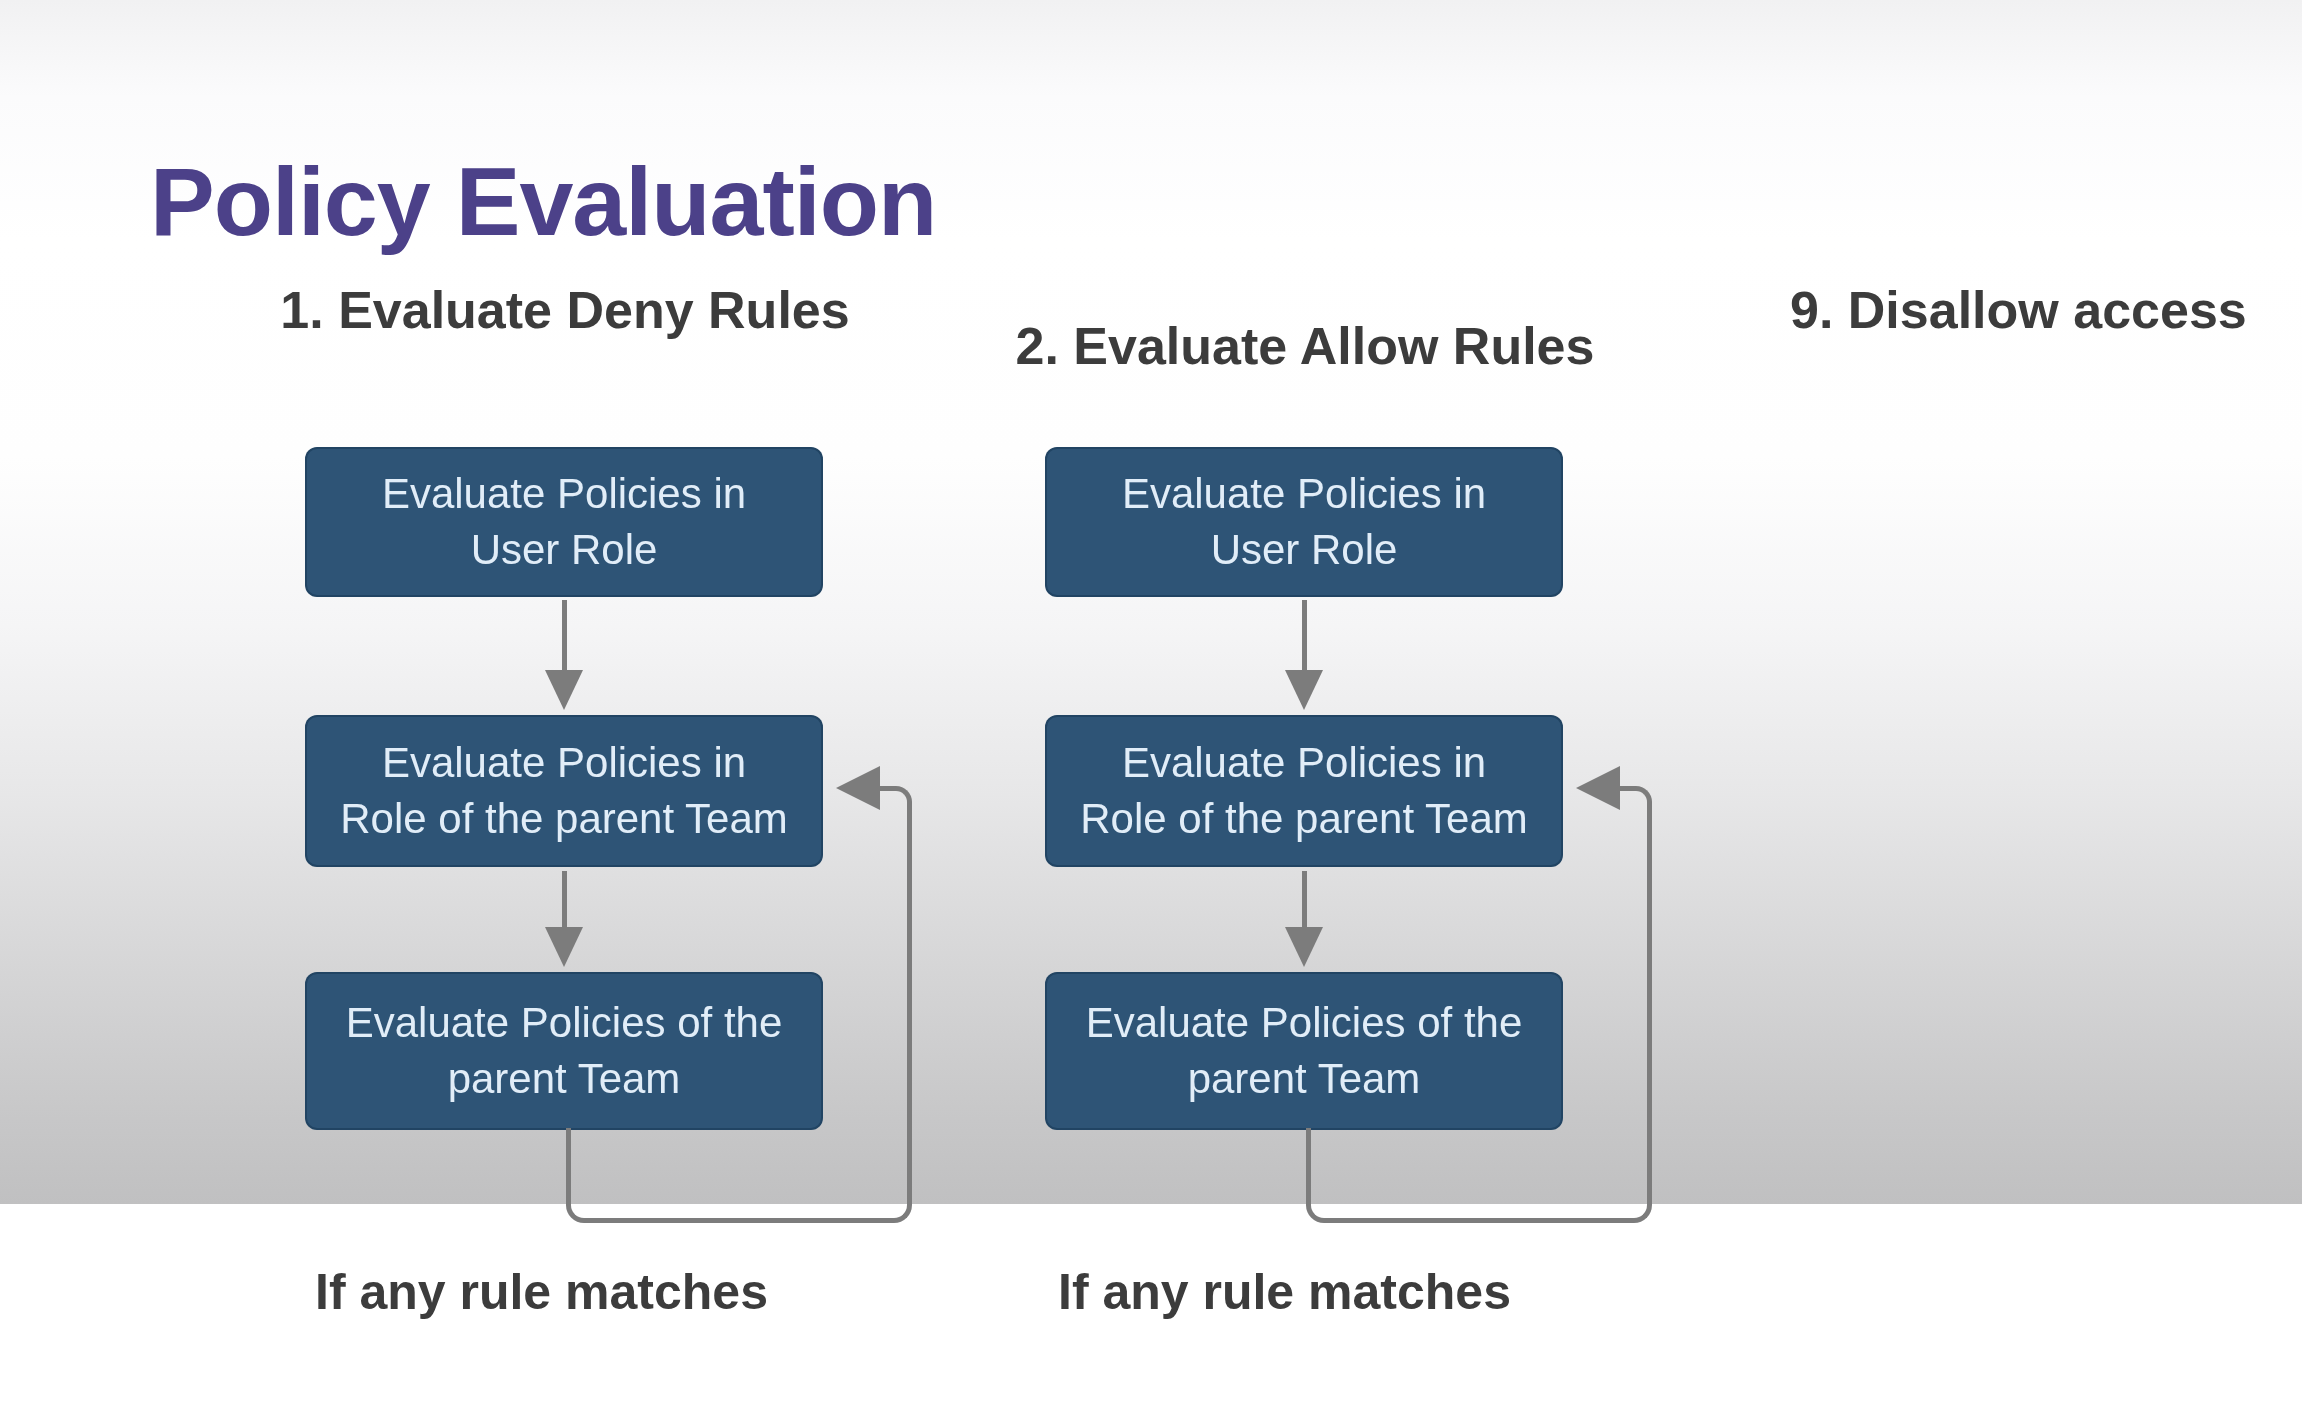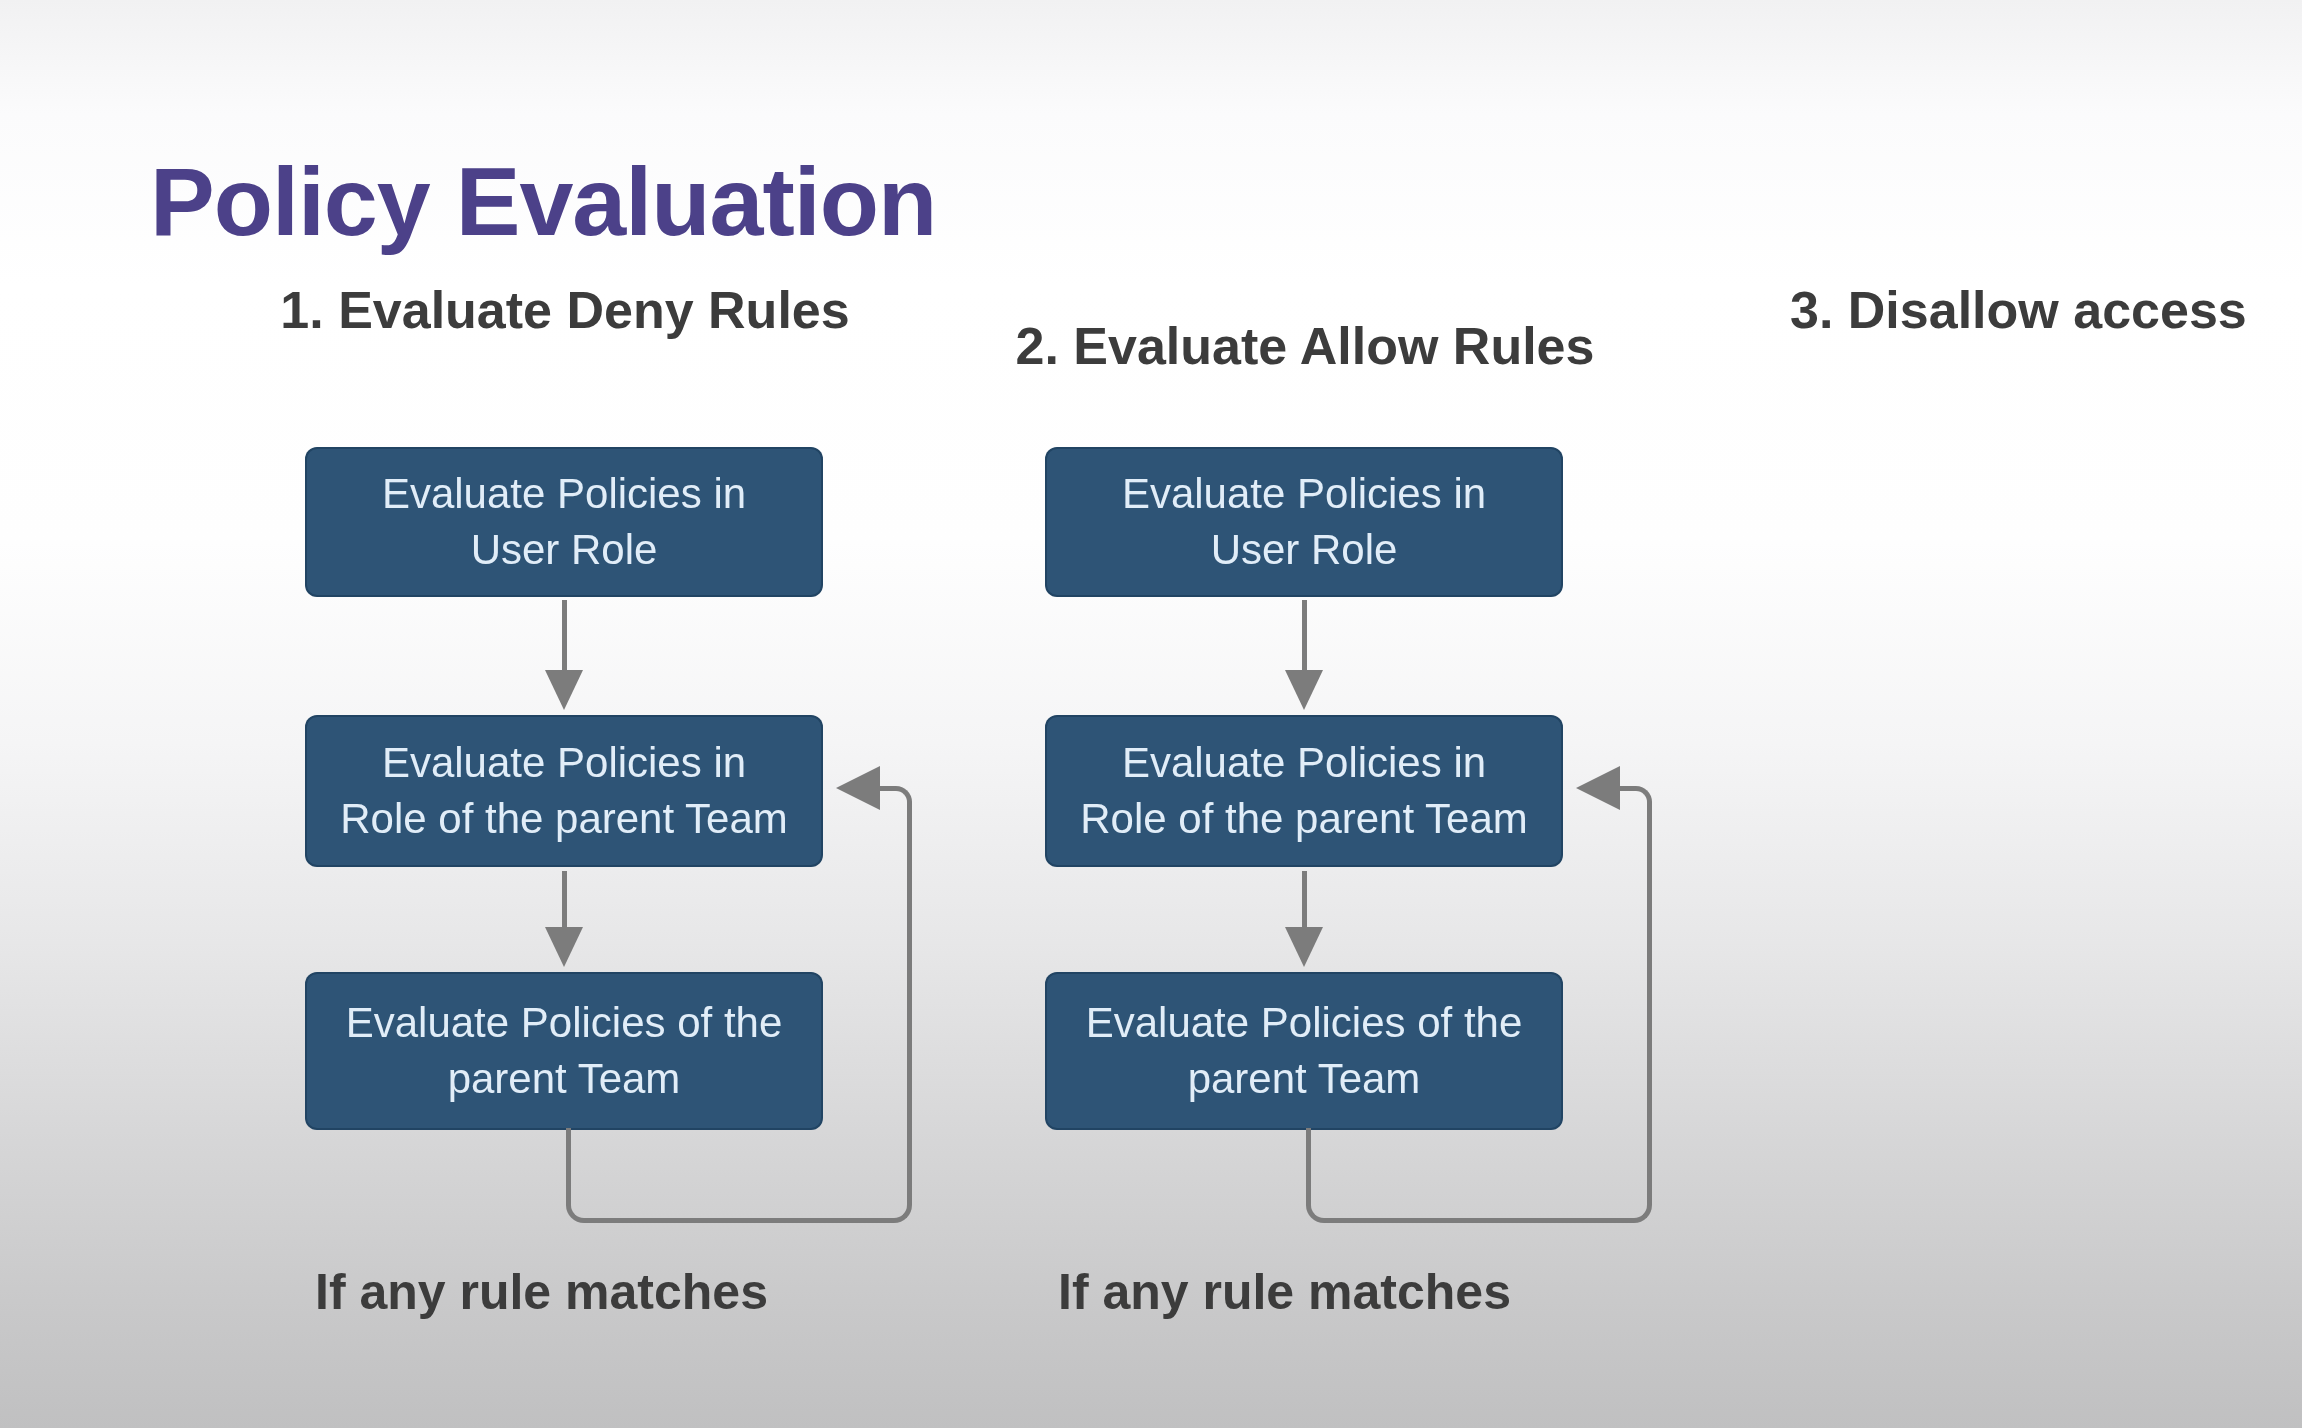--- a/index.html
+++ b/index.html
@@ -8,21 +8,21 @@
     --box-fill:#2e5476;
     --box-text:#e1edf8;
     --arrow:#7c7c7c;
   }
   html,body{margin:0;padding:0;}
   body{
     width:2302px;height:1428px;overflow:hidden;position:relative;
     font-family:"Liberation Sans","DejaVu Sans",sans-serif;
   }
   .slide{
-    position:absolute;left:0;top:0;width:2302px;height:1428px;
+    position:absolute;left:0;top:0;width:2302px;height:1204px;
     background:linear-gradient(180deg,
       #f1f1f2 0%, #fbfbfc 8%, #ffffff 20%, #fefefe 38%,
       #f5f5f6 52%, #e7e7e8 66%, #d6d6d7 80%, #c8c8c9 92%, #c0c0c1 100%);
   }
   .title{
     position:absolute;left:150px;top:146px;
     font-size:97px;font-weight:bold;letter-spacing:-1px;
     color:var(--title);white-space:nowrap;
   }
   .col-header{
@@ -87,21 +87,21 @@
 </style>
 </head>
 <body>
 
 <div class="slide">
 
   <div class="title">Policy Evaluation</div>
 
   <div class="col-header" id="hdr1">1. Evaluate Deny Rules</div>
   <div class="col-header" id="hdr2">2. Evaluate Allow Rules</div>
-  <div class="col-header" id="hdr3">3. Disallow access</div>
+  <div class="col-header" id="hdr3">9. Disallow access</div>
 
   <div class="flow" id="flow1">
     <div class="node n1">
       <span>Evaluate Policies in</span>
       <span>User Role</span>
     </div>
     <div class="tail t1"></div>
     <div class="head-down ah1"></div>
     <div class="node n2">
       <span>Evaluate Policies in</span>

